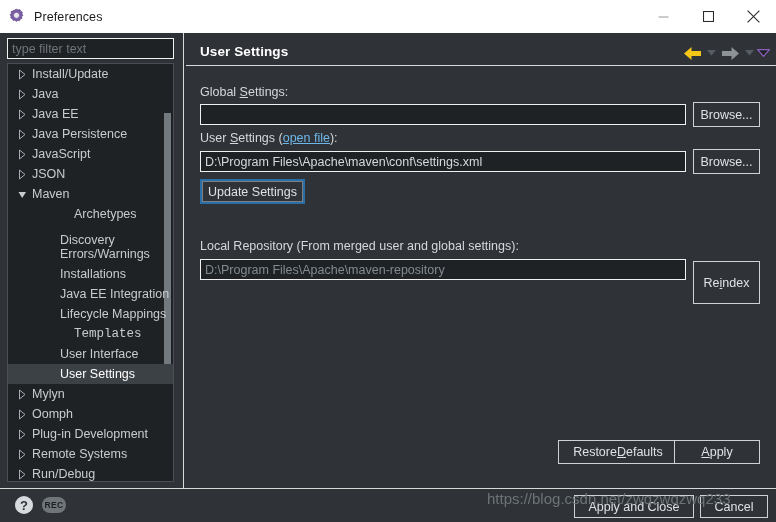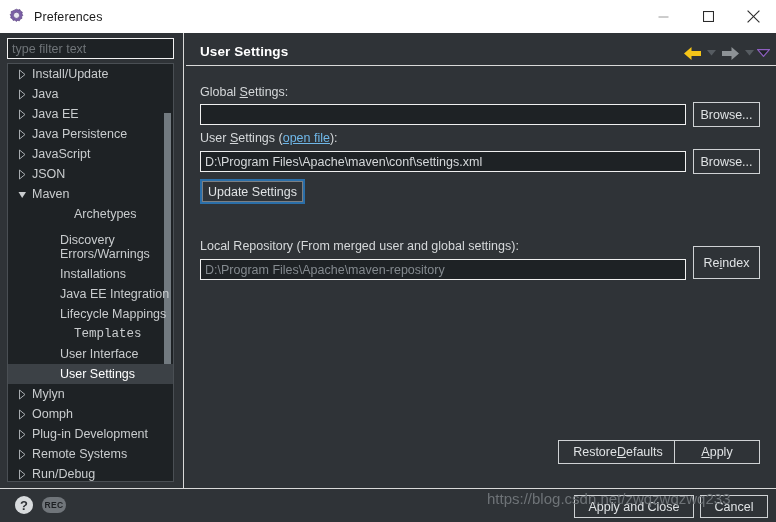--- a/index.html
+++ b/index.html
@@ -539,21 +539,21 @@
 
       <div class="fld-label" style="left:14px; top:65px;">
         <span>User </span><u>S</u><span>ettings (</span><span class="link">open file</span><span>):</span>
       </div>
       <div class="txtbox" style="left:14px; top:85px; width:486px;">D:\Program Files\Apache\maven\conf\settings.xml</div>
       <div class="btn" style="left:507px; top:83px; width:67px; height:25px;">Browse...</div>
       <div class="btn focused" style="left:16px; top:115px; width:101px; height:21px;">Update Settings</div>
 
       <div class="fld-label" style="left:14px; top:173px;">Local Repository (From merged user and global settings):</div>
       <div class="txtbox disabled" style="left:14px; top:193px; width:486px;">D:\Program Files\Apache\maven-repository</div>
-      <div class="btn" style="left:507px; top:180px; width:67px; height:33px;">
+      <div class="btn" style="left:507px; top:195px; width:67px; height:43px;">
         <span>Re</span>
           <u>i</u>
           <span>ndex</span>
       </div>
 
       <div class="btn" style="left:372px; top:374px; width:120px; height:24px;">
         <span>Restore </span>
           <u>D</u>
           <span>efaults</span>
       </div>

